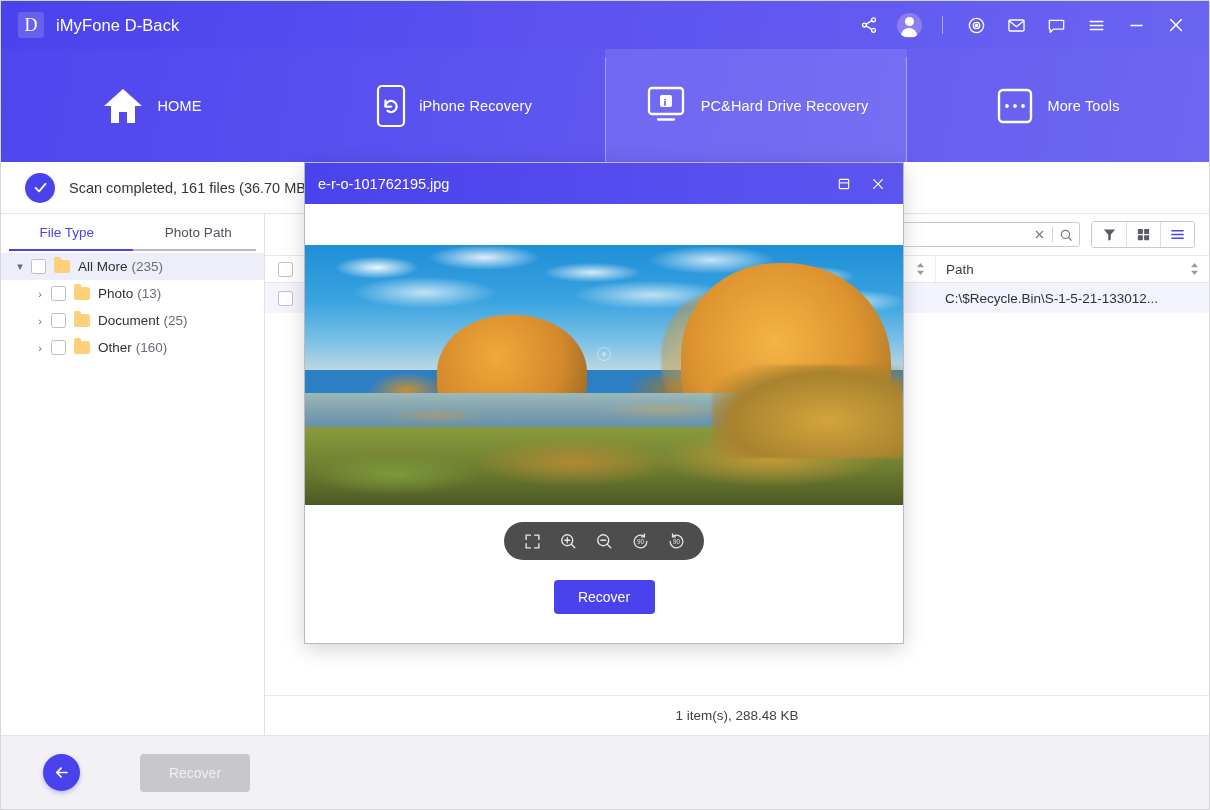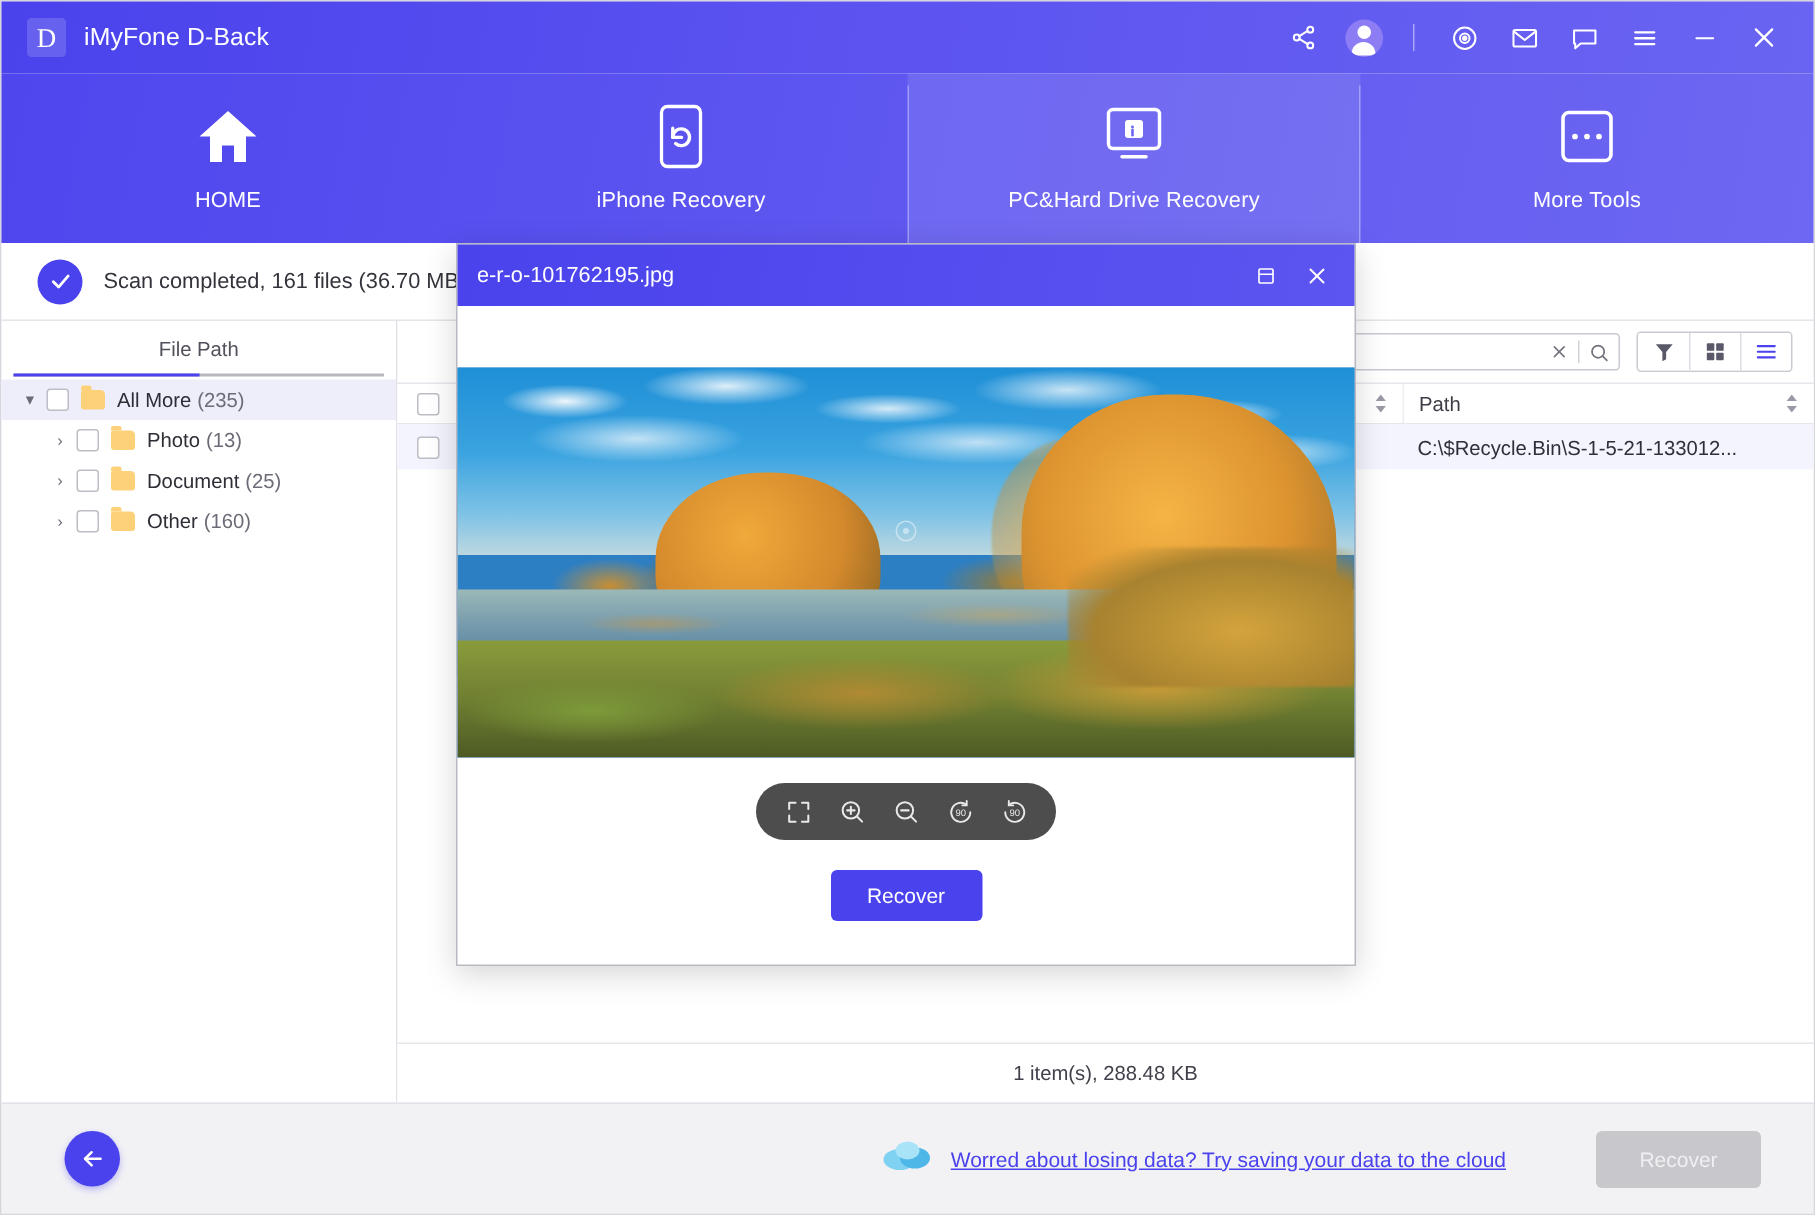--- a/index.html
+++ b/index.html
@@ -67,21 +67,21 @@
 
   
   .navbar {
     position: absolute; top: 48px; left: 0;
     width: 1208px; height: 113px;
     background: linear-gradient(100deg, #4f46ee 0%, #5f57f0 50%, #6d67f2 100%);
     display: flex;
   }
   .nav-tab {
     flex: 1;
-    display: flex; flex-direction: column;
+    display: flex; flex-direction: row;
     align-items: center; justify-content: center;
     gap: 13px;
     position: relative;
     color: #ffffff;
   }
   .nav-tab.active { background: rgba(255,255,255,0.10); }
   .nav-tab.active::before, .nav-tab.active::after {
     content: ""; position: absolute; top: 8px; bottom: 0; width: 1px;
     background: rgba(255,255,255,0.35);
   }
@@ -500,21 +500,22 @@
     <div class="check-badge">
       <svg width="17" height="17" viewBox="0 0 24 24" fill="none" stroke="#fff" stroke-width="2.6" stroke-linecap="round" stroke-linejoin="round">
         <polyline points="5,12.5 10,17.5 19,7"></polyline>
       </svg>
     </div>
     <div class="status-text">Scan completed, 161 files (36.70 MB) h</div>
   </div>
 
   <div class="sidepanel">
     <div class="sp-tabs">
-      <div class="sp-tab">File Path</div>
+      <div class="sp-tab active">File Type</div>
+      <div class="sp-tab">Photo Path</div>
       <div class="sp-underline">
           <i></i>
         </div>
     </div>
 
     <div class="tree">
 
       <div class="tree-row sel" style="padding-left:8px;">
         <span class="tw-caret">▾</span>
         <span class="tw-check"></span>
@@ -629,30 +630,20 @@
   </div>
 
   <div class="footer">
     <div class="backbtn">
       <svg width="19" height="19" viewBox="0 0 24 24" fill="none" stroke="#fff" stroke-width="2.1" stroke-linecap="round" stroke-linejoin="round">
         <line x1="19" y1="12" x2="6" y2="12"></line>
           <polyline points="11.5,6.5 6,12 11.5,17.5"></polyline>
       </svg>
     </div>
 
-    <div class="cloud-link">
-      <span>
-        <svg width="34" height="24" viewBox="0 0 34 24">
-          <ellipse cx="12" cy="15" rx="11" ry="7" fill="#7fd2f2"></ellipse>
-          <ellipse cx="22" cy="14" rx="10" ry="7" fill="#4fb6e8"></ellipse>
-          <ellipse cx="17" cy="9" rx="8" ry="6" fill="#a9e3f7"></ellipse>
-        </svg>
-      </span>
-      <span class="cloud-a">Worred about losing data? Try saving your data to the cloud</span>
-    </div>
 
     <button class="recover-dis">Recover</button>
   </div>
 
   <div class="modal">
     <div class="m-head">
       <div class="m-title">e-r-o-101762195.jpg</div>
       <div class="m-btns">
         <div class="m-btn">
           <svg width="14" height="14" viewBox="0 0 24 24" fill="none" stroke="currentColor" stroke-width="1.9">

